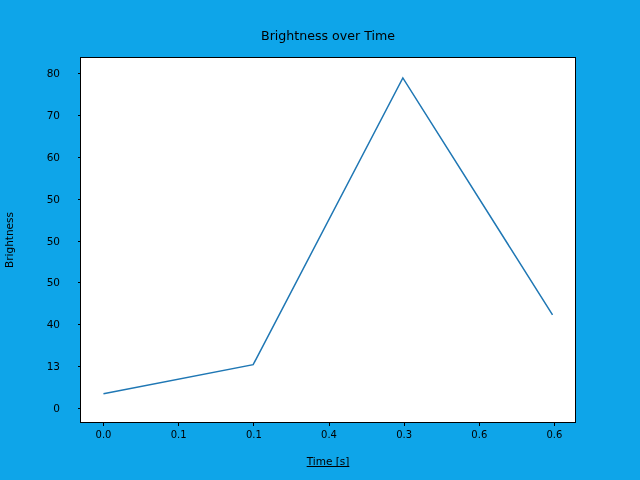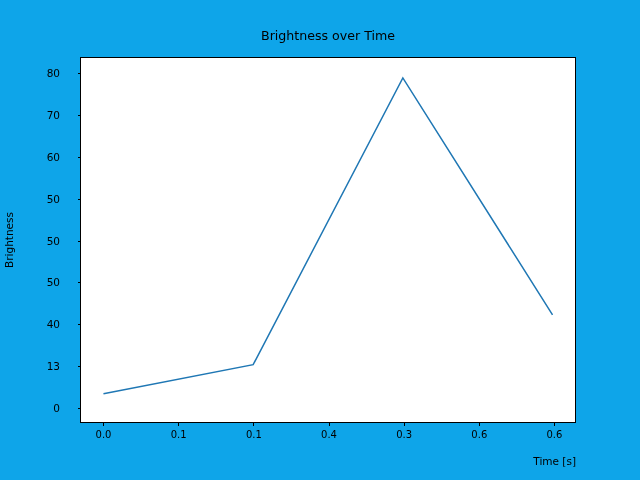--- a/index.html
+++ b/index.html
@@ -98,24 +98,25 @@
     color: #000000;
     white-space: nowrap;
     line-height: 14px;
   }
   
   #xlabel {
     position: absolute;
     left: 80px;
     width: 496px;
     top: 455px;
-    text-align: right;
+    text-align: center;
     font-size: 10.5px;
     color: #000000;
     white-space: nowrap;
+    text-decoration: underline;
   }
   #ylabel {
     position: absolute;
     left: 0px;
     top: 57px;
     height: 366px;
     width: 18px;
     display: flex;
     align-items: center;
     justify-content: center;

